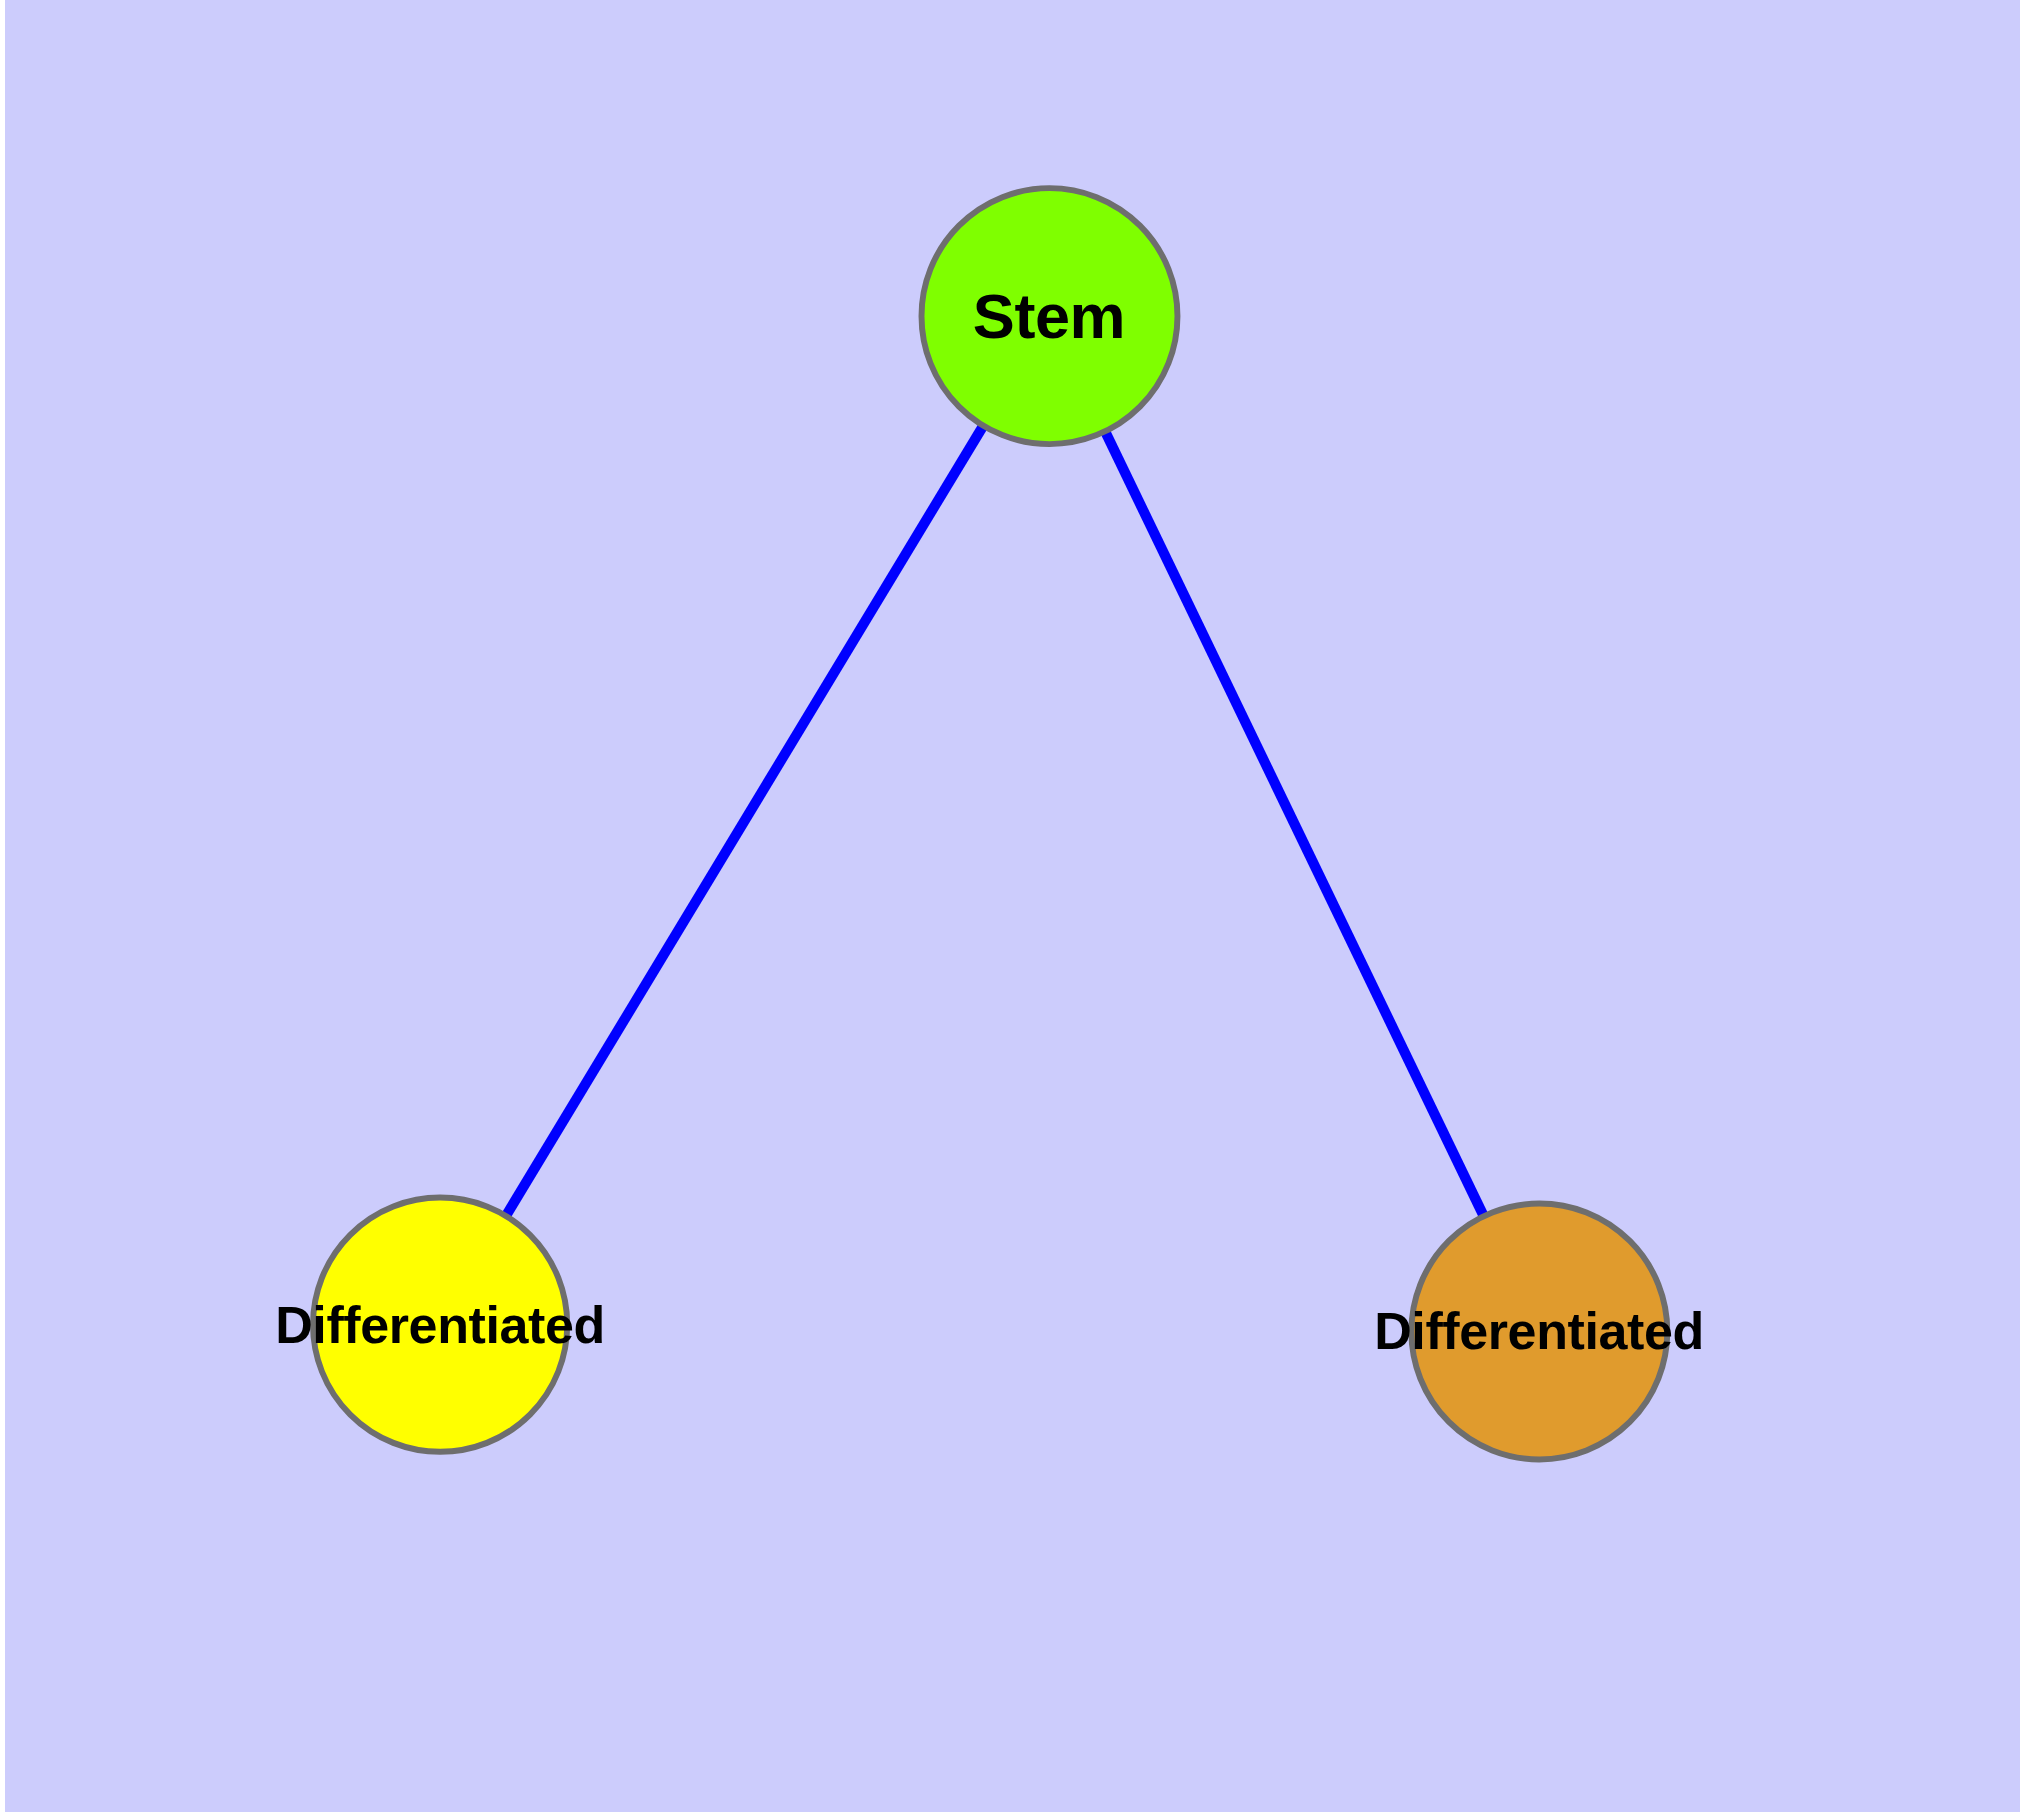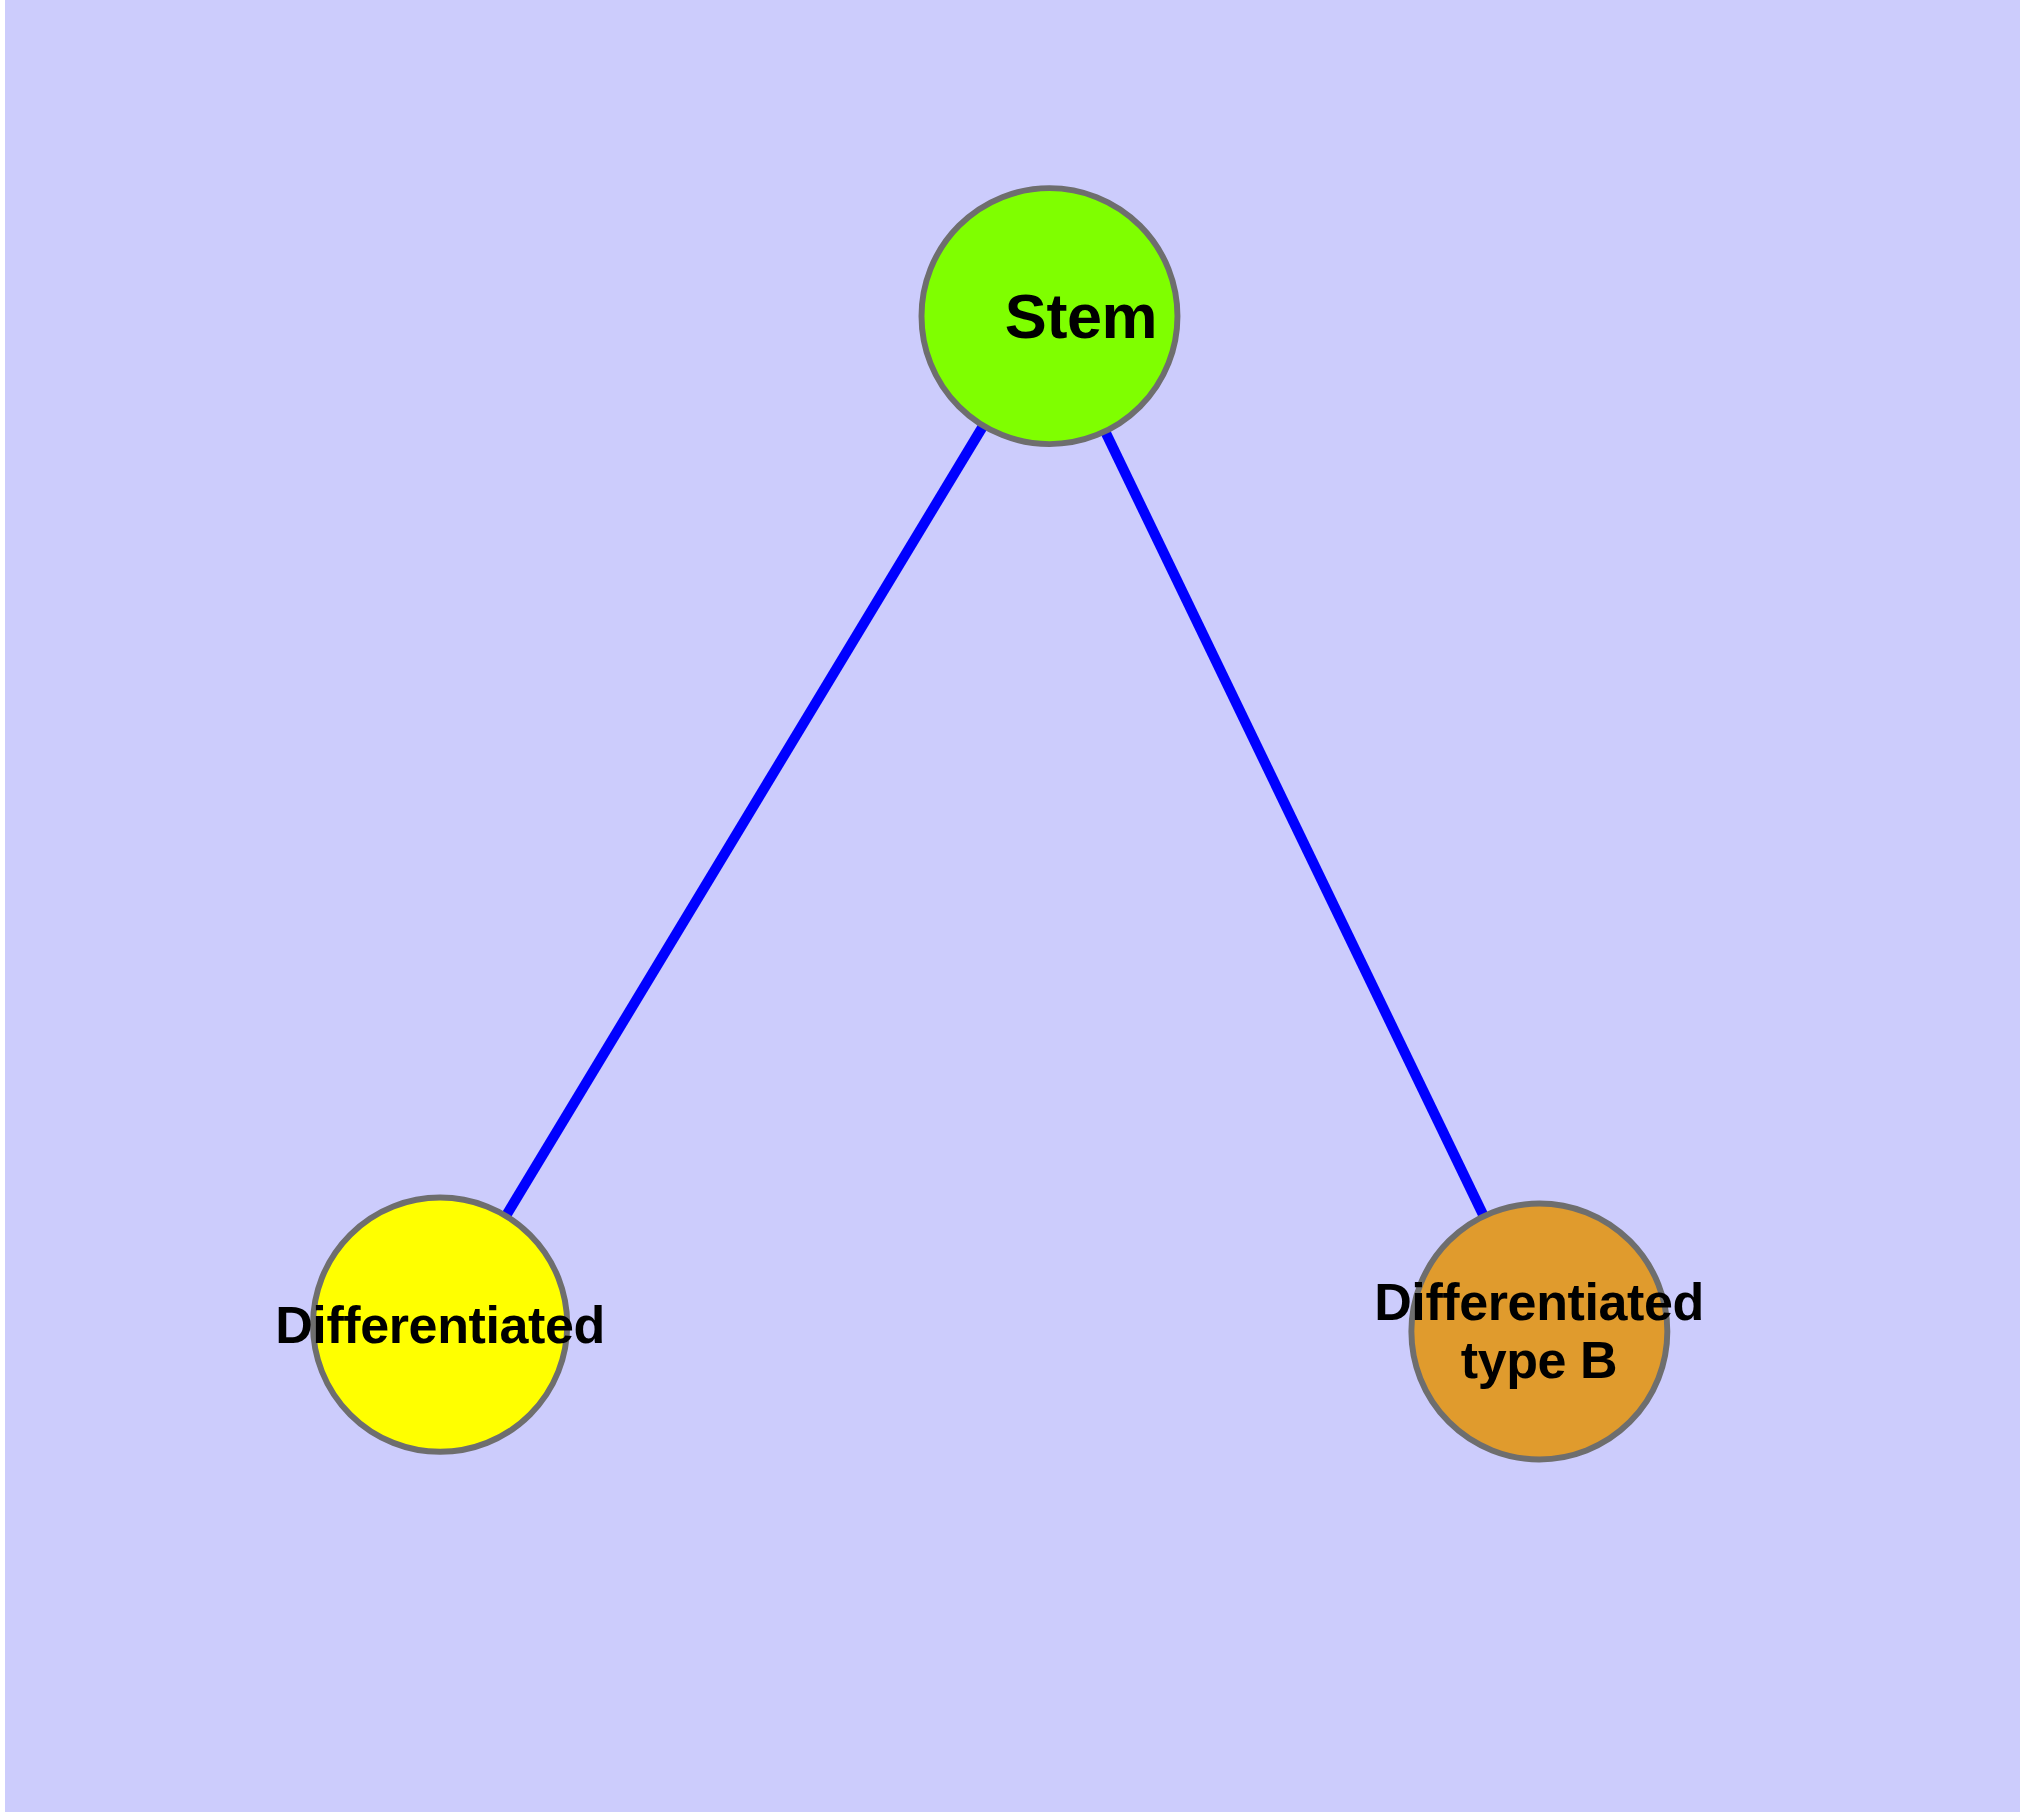--- a/index.html
+++ b/index.html
@@ -56,18 +56,18 @@
         <line x1="1304.2671687908553" y1="510.34959898173815" x2="1749.7328312091447" y2="1433.6504010182618" stroke="#0000ff" stroke-width="12" stroke-linecap="butt"></line>
       </g>
     <g id="node-layer">
         <circle cx="1238" cy="373" r="151" fill="#7fff00" stroke="#6e6e6e" stroke-width="7"></circle>
         <circle cx="519" cy="1563" r="150" fill="#ffff00" stroke="#6e6e6e" stroke-width="7"></circle>
         <circle cx="1816" cy="1571" r="151" fill="#e09b2d" stroke="#6e6e6e" stroke-width="7"></circle>
       </g>
   </svg>
 
   <div id="label-layer">
-      <div class="node-label single" style="left: 1049px; top: 316px; margin-left: 32px;"><div>Stem</div></div>
+      <div class="node-label single" style="left: 1049px; top: 316px;"><div>Stem</div></div>
       <div class="node-label" style="left: 440px; top: 1325px;"><div>Differentiated</div></div>
-      <div class="node-label" style="left: 1539px; top: 1331px;"><div>Differentiated</div><div>type B</div></div>
+      <div class="node-label" style="left: 1539px; top: 1331px;"><div>Differentiated</div></div>
     </div>
 </div>
 
 
 </body></html>

